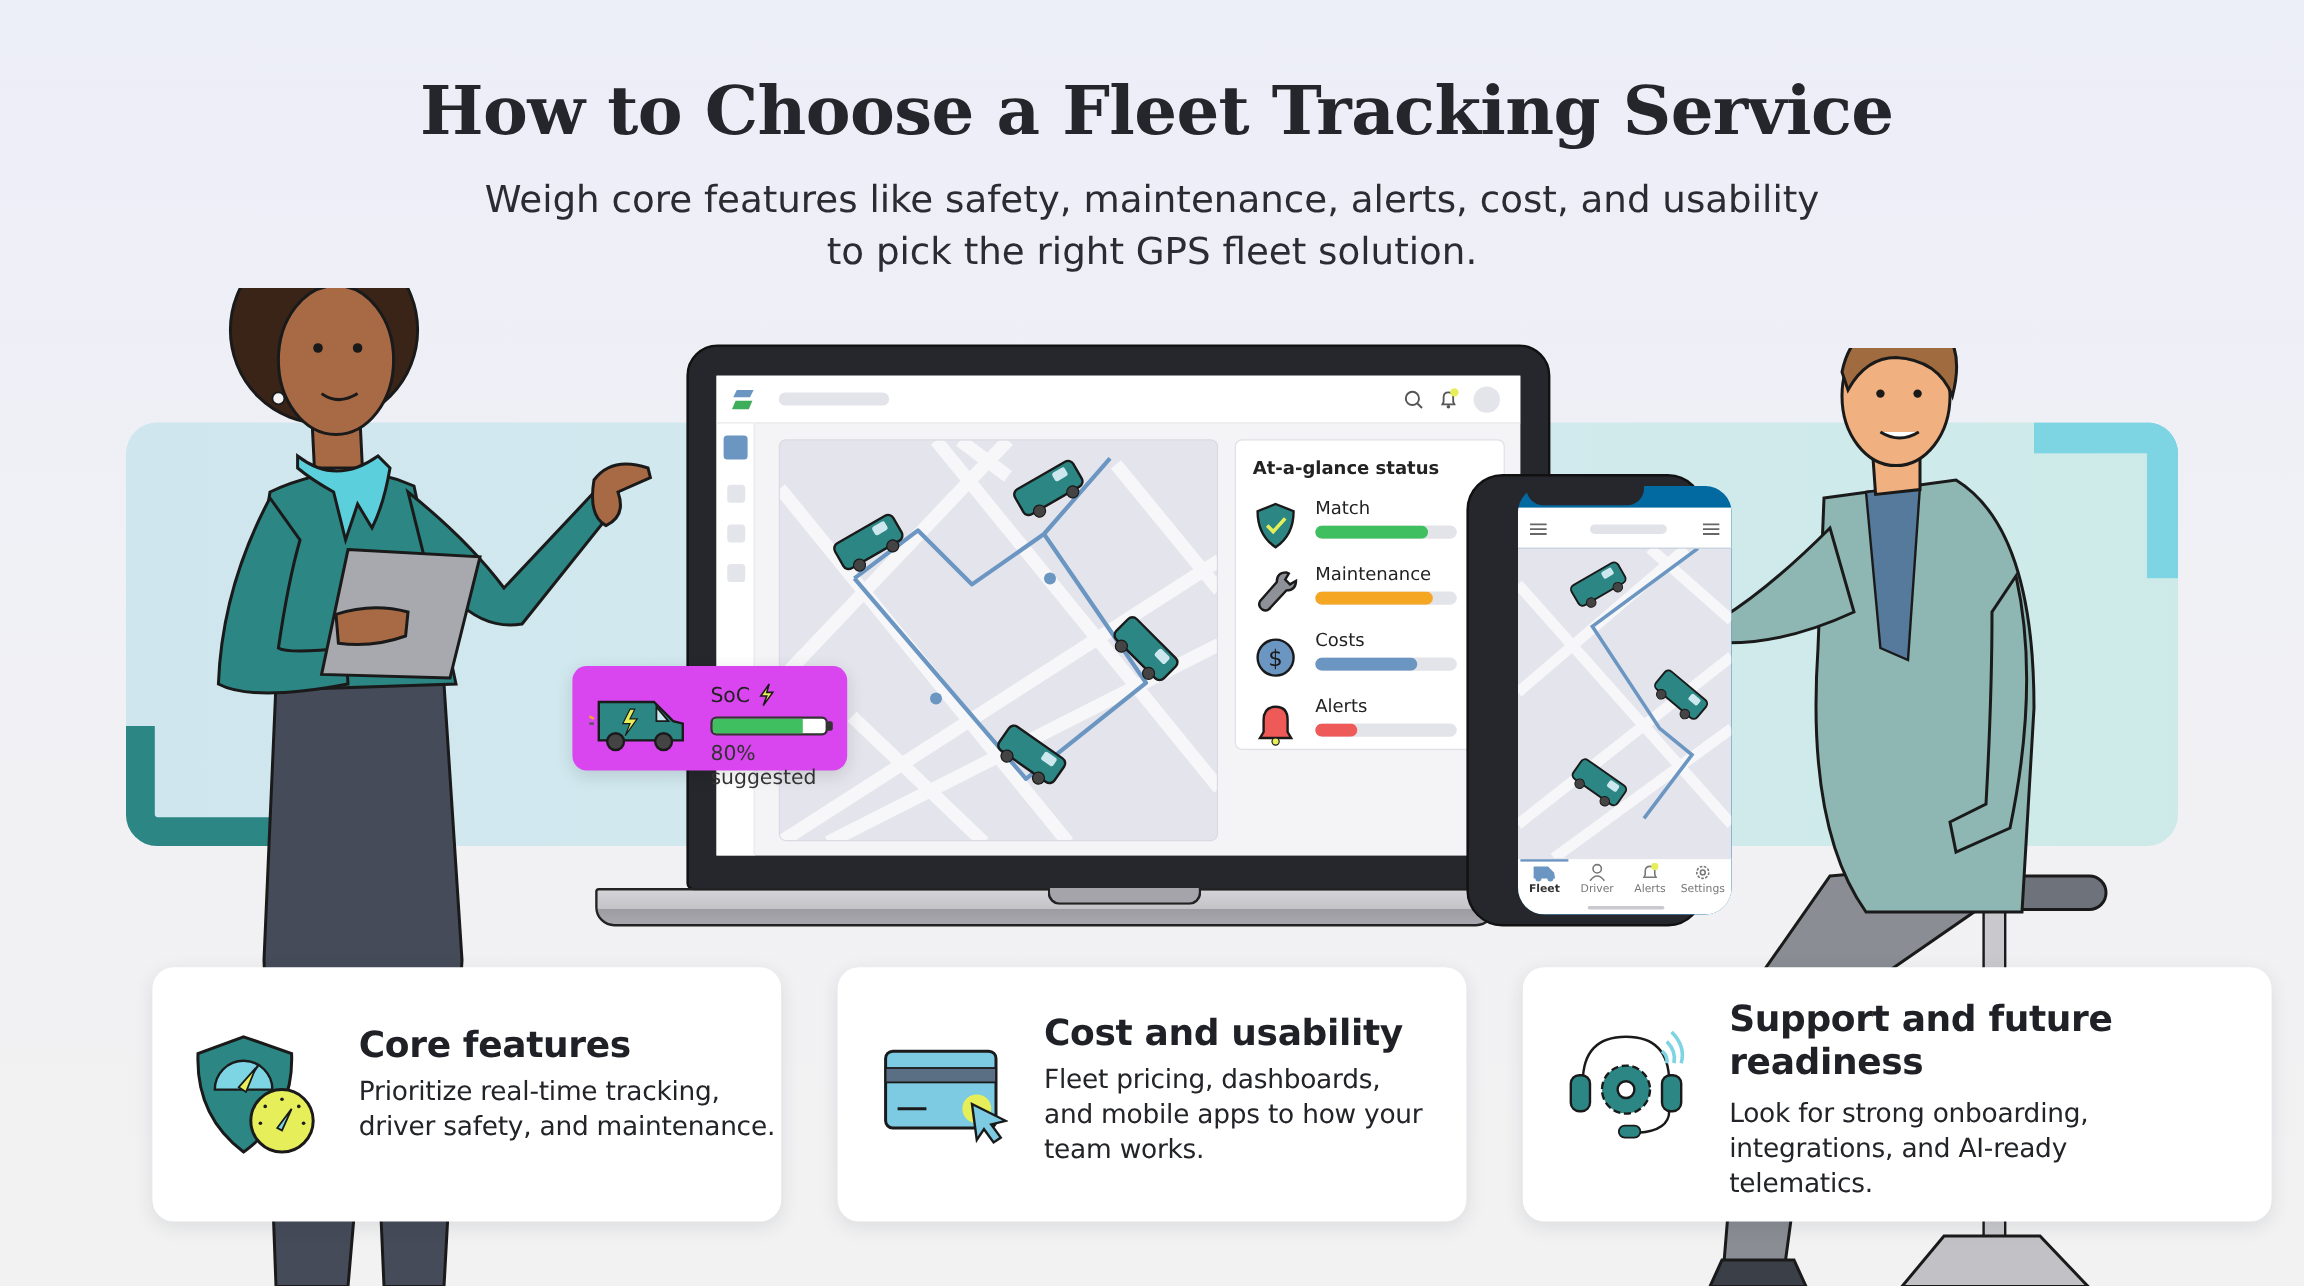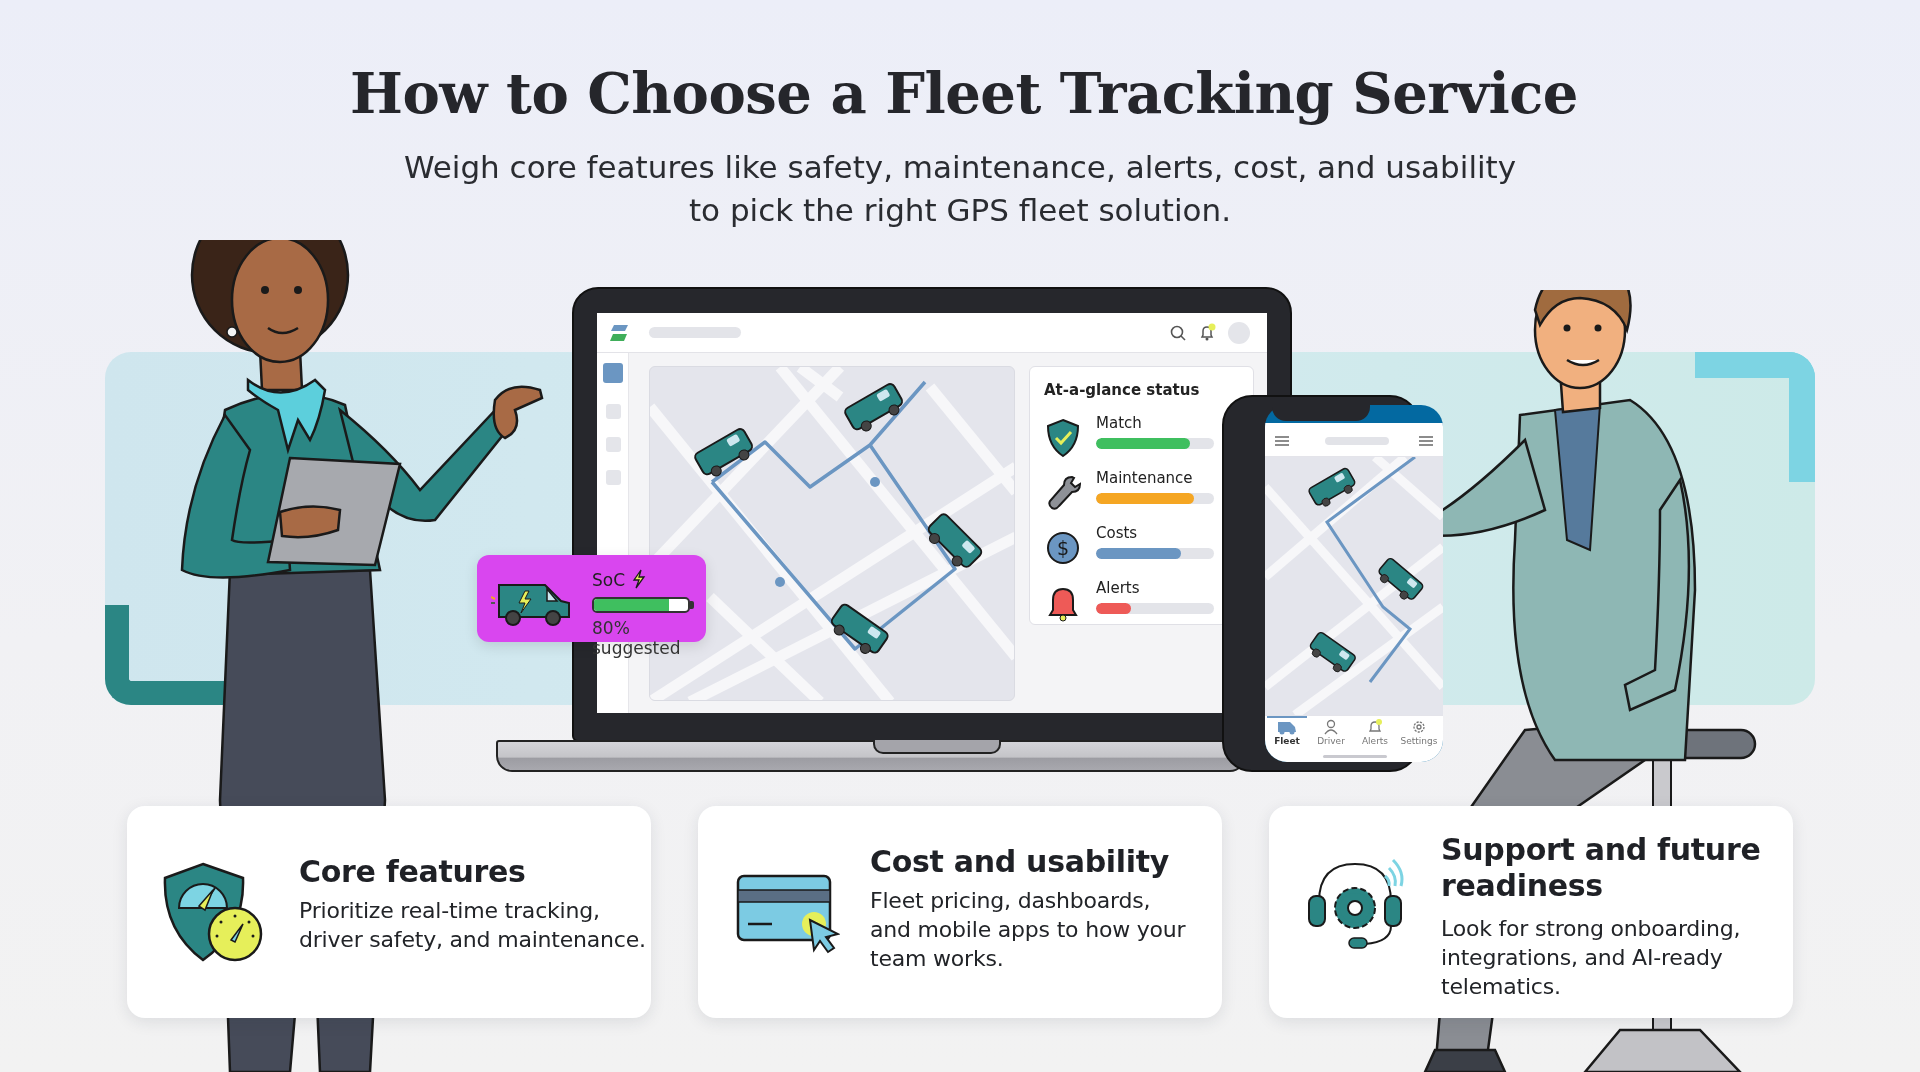--- a/index.html
+++ b/index.html
@@ -526,21 +526,21 @@
     <path d="M76 58 L104 72 L92 75 L100 86 L94 90 L86 79 L80 88 Z" fill="#7ccbe3" stroke="#1a1a1a" stroke-width="2"></path>
   </svg>
   <div class="card-title" style="top:38px">Cost and usability</div>
   <div class="card-desc" style="top:80px">
     <div>Fleet pricing, dashboards,</div>
     <div>and mobile apps to how your</div>
     <div>team works.</div>
   </div>
 </div>
 
-<div class="card" style="left:1269px; width:524px;">
+<div class="card" style="left:1269px; width:624px;">
   <svg class="card-icon" style="top:40px" viewBox="0 0 106 106">
     <path d="M14 56 Q14 18 50 18 Q86 18 86 56" fill="none" stroke="#1a1a1a" stroke-width="2"></path>
     <rect x="4" y="50" width="16" height="30" rx="7" fill="#2b8684" stroke="#1a1a1a" stroke-width="2"></rect>
     <rect x="80" y="50" width="16" height="30" rx="7" fill="#2b8684" stroke="#1a1a1a" stroke-width="2"></rect>
     <path d="M86 80 Q86 96 60 98" fill="none" stroke="#1a1a1a" stroke-width="2"></path>
     <rect x="44" y="92" width="18" height="10" rx="5" fill="#2b8684" stroke="#1a1a1a" stroke-width="1.5"></rect>
     <circle cx="50" cy="62" r="20" fill="#2b8684" stroke="#1a1a1a" stroke-width="2" stroke-dasharray="6 3"></circle>
     <circle cx="50" cy="62" r="15" fill="#2b8684"></circle>
     <circle cx="50" cy="62" r="7" fill="#ffffff" stroke="#1a1a1a" stroke-width="2"></circle>
     <path d="M88 14 Q100 26 96 40" fill="none" stroke="#7dd4e3" stroke-width="3"></path>

